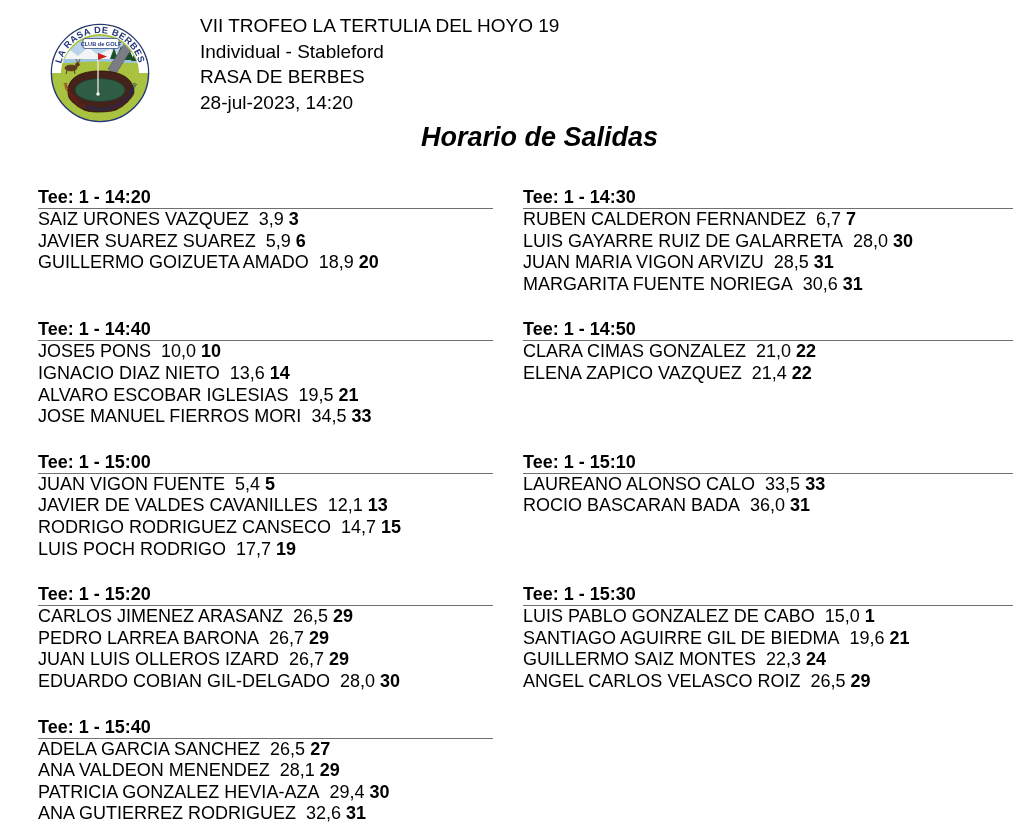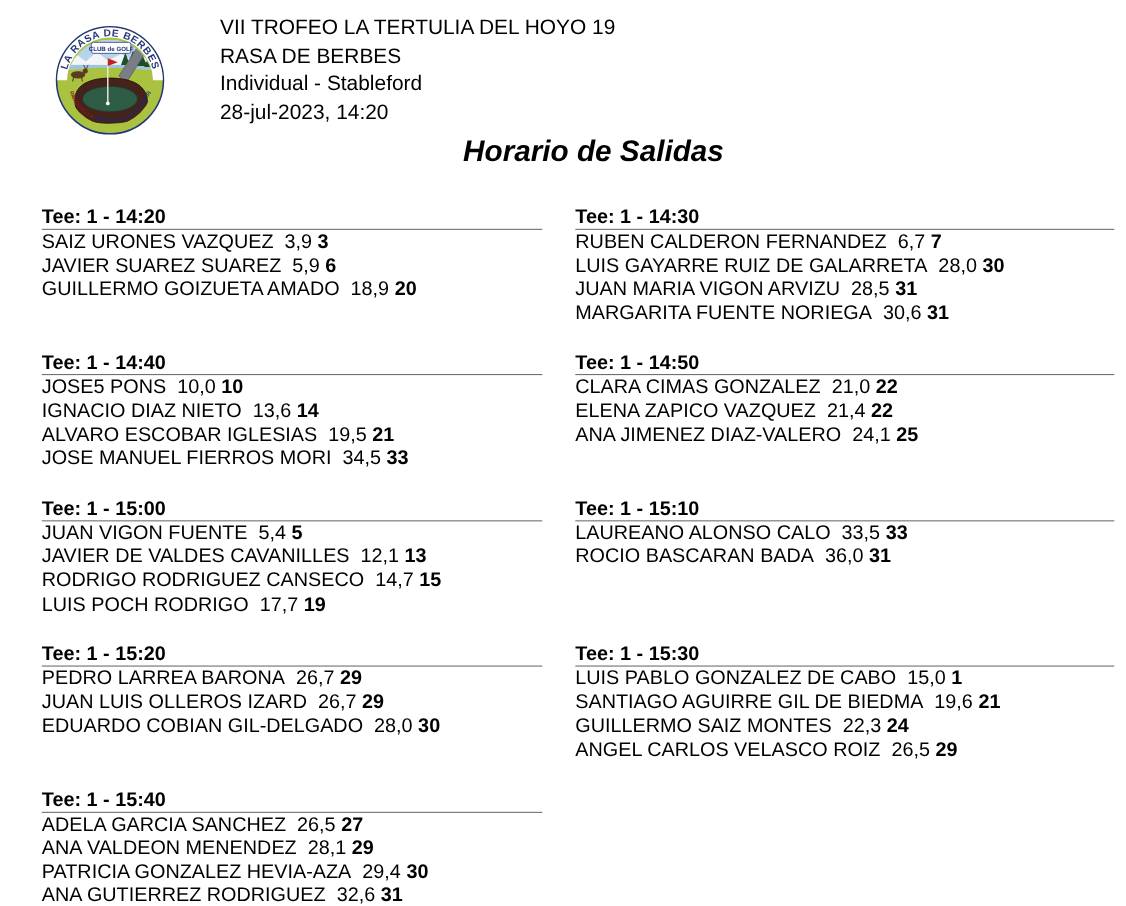--- a/index.html
+++ b/index.html
@@ -81,22 +81,22 @@
       <text font-size="4.6" font-weight="bold">
         <textPath href="#arcBot" startOffset="50%" text-anchor="middle">
           <tspan fill="#8b1a1a">RIBADESELLA </tspan><tspan fill="#1d2c66">(PRINCIPADO DE ASTURIAS)</tspan>
         </textPath>
       </text>
     </svg>
   </div>
 
   <div class="header-text">
     <div>VII TROFEO LA TERTULIA DEL HOYO 19</div>
+    <div>Individual - Stableford</div>
     <div>RASA DE BERBES</div>
-    <div>Individual - Stableford</div>
     <div>28-jul-2023, 14:20</div>
   </div>
 
   <div class="main-title">Horario de Salidas</div>
 
   <div class="groups">
   <section class="group">
     <h3 class="tee">Tee: 1 - 14:20</h3>
     <div class="players">
   <div class="player-row"><span class="pname">SAIZ URONES VAZQUEZ</span><span class="hcp">3,9</span><span class="phcp">3</span></div>
@@ -134,21 +134,20 @@
 </div>
   </section>
 
   <section class="group">
     <h3 class="tee">Tee: 1 - 14:50</h3>
     <div class="players">
   <div class="player-row"><span class="pname">CLARA CIMAS GONZALEZ</span><span class="hcp">21,0</span><span class="phcp">22</span></div>
 
   <div class="player-row"><span class="pname">ELENA ZAPICO VAZQUEZ</span><span class="hcp">21,4</span><span class="phcp">22</span></div>
 
-  <div class="player-row"><span class="pname">ANA JIMENEZ DIAZ-VALERO</span><span class="hcp">24,1</span><span class="phcp">25</span></div>
 </div>
   </section>
 
   <section class="group">
     <h3 class="tee">Tee: 1 - 15:00</h3>
     <div class="players">
   <div class="player-row"><span class="pname">JUAN VIGON FUENTE</span><span class="hcp">5,4</span><span class="phcp">5</span></div>
 
   <div class="player-row"><span class="pname">JAVIER DE VALDES CAVANILLES</span><span class="hcp">12,1</span><span class="phcp">13</span></div>
 
@@ -164,20 +163,21 @@
   <div class="player-row"><span class="pname">LAUREANO ALONSO CALO</span><span class="hcp">33,5</span><span class="phcp">33</span></div>
 
 
   <div class="player-row"><span class="pname">ROCIO BASCARAN BADA</span><span class="hcp">36,0</span><span class="phcp">31</span></div>
 </div>
   </section>
 
   <section class="group">
     <h3 class="tee">Tee: 1 - 15:20</h3>
     <div class="players">
+  <div class="player-row"><span class="pname">CARLOS JIMENEZ ARASANZ</span><span class="hcp">26,5</span><span class="phcp">29</span></div>
 
   <div class="player-row"><span class="pname">PEDRO LARREA BARONA</span><span class="hcp">26,7</span><span class="phcp">29</span></div>
 
   <div class="player-row"><span class="pname">JUAN LUIS OLLEROS IZARD</span><span class="hcp">26,7</span><span class="phcp">29</span></div>
 
   <div class="player-row"><span class="pname">EDUARDO COBIAN GIL-DELGADO</span><span class="hcp">28,0</span><span class="phcp">30</span></div>
 </div>
   </section>
 
   <section class="group">

